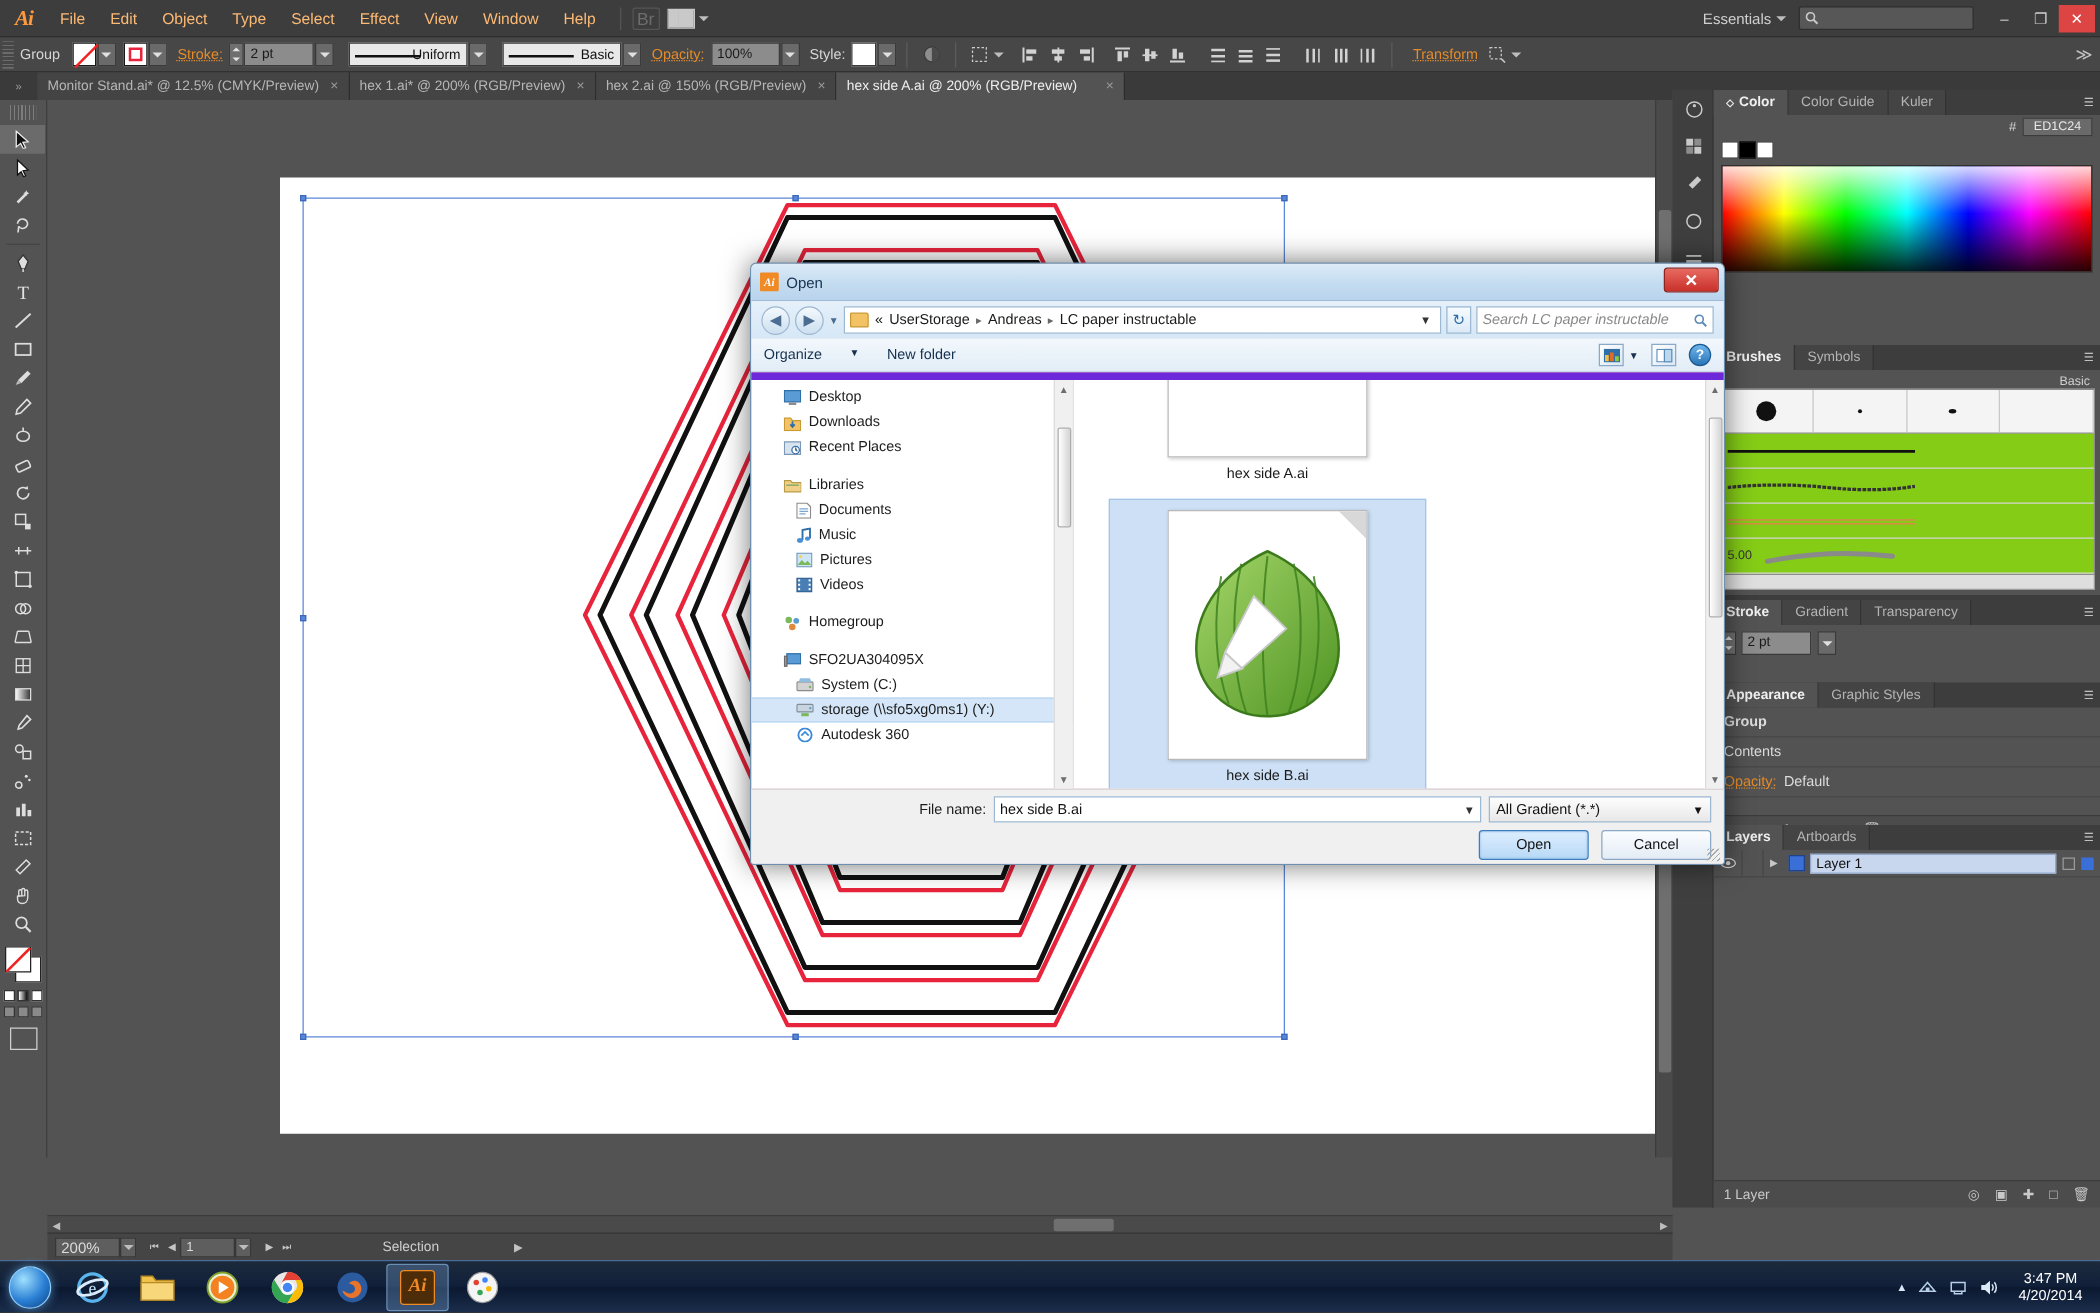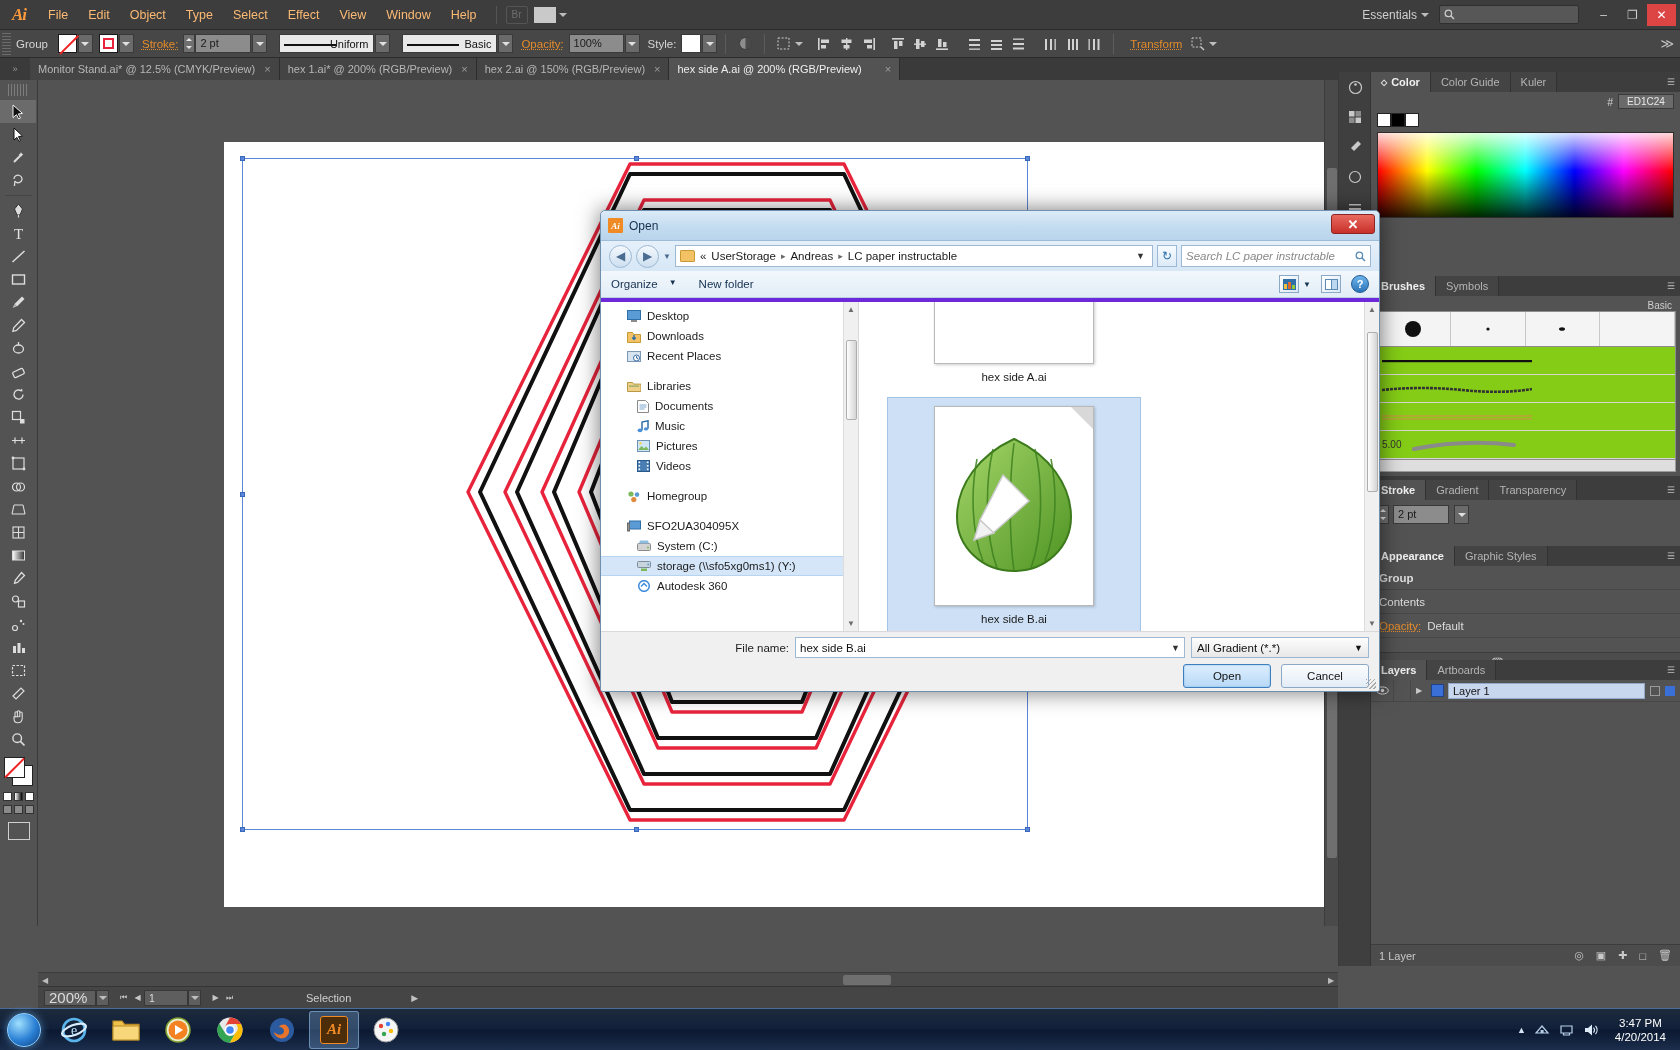--- a/index.html
+++ b/index.html
@@ -13,21 +13,21 @@
   
   .menubar { position:absolute; left:0; top:0; width:1680px; height:30px;
     background:#3d3d3d; display:flex; align-items:center;
     border-bottom:1px solid #2a2a2a; }
   .ai-logo { width:38px; height:30px; display:flex; align-items:center; justify-content:center;
     color:#ff9a3c; font-size:17px; font-weight:bold; letter-spacing:-1px; font-style:italic;
     font-family:"Liberation Serif", serif; }
   .menu-item { color:#fdba74; font-size:12.5px; padding:0 10px; height:30px;
     line-height:30px; cursor:default; }
   .menu-sep { width:1px; height:18px; background:#555; margin:0 9px; }
-  .br-btn { width:22px; height:18px; border:1px solid #555; color:#6d6d6d; font-size:10px;
+  .br-btn { width:22px; height:18px; border:1px solid #555; color:#6d6d6d; font-size:14px;
     display:flex; align-items:center; justify-content:center; border-radius:2px; }
   .ws-btn { margin-left:6px; display:flex; align-items:center; gap:3px; }
   .ws-sq { width:22px; height:16px; border:1.5px solid #c9c9c9; display:flex; }
   .ws-sq i { display:block; height:100%; }
   .ws-sq i:first-child { width:8px; background:#c9c9c9; border-right:1.5px solid #c9c9c9; }
   .ws-sq i:last-child { flex:1; background:#c9c9c9; }
   .menu-right { margin-left:auto; display:flex; align-items:center; padding-right:4px; }
   .ess-label { color:#d0d0d0; font-size:12px; padding-right:4px; }
   .caret { width:0;height:0;border-left:4px solid transparent;border-right:4px solid transparent;
     border-top:4px solid #bdbdbd; }
@@ -122,21 +122,21 @@
     background:#535353; }
   .scroll-h { position:absolute; left:0; bottom:22px; right:0; height:14px; background:#4a4a4a;
     border-top:1px solid #3c3c3c; }
   .scroll-h .thumb { position:absolute; left:805px; top:2px; width:48px; height:10px;
     background:#6f6f6f; border-radius:2px; }
   .scroll-arrow { position:absolute; width:14px;height:14px;background:#4a4a4a;
     display:flex;align-items:center;justify-content:center;color:#bdbdbd;font-size:8px; }
   .sb-row { position:absolute; left:0; bottom:0; right:0; height:22px; background:#454545;
     border-top:1px solid #353535; display:flex; align-items:center; gap:0; }
   .zoomfield { width:52px;height:16px;background:#5e5e5e;border:1px solid #373737;
-    color:#dcdcdc;font-size:15px;line-height:14px;padding-left:4px;margin-left:6px; }
+    color:#dcdcdc;font-size:12px;line-height:14px;padding-left:4px;margin-left:6px; }
   .sb-dd { width:13px;height:16px;background:#5e5e5e;border:1px solid #373737;
     display:flex;align-items:center;justify-content:center; }
   .nav-btns { display:flex; margin-left:8px; gap:1px; }
   .nav-btn { width:13px;height:16px;display:flex;align-items:center;justify-content:center;
     color:#c6c6c6;font-size:8px; }
   .pagefield { width:44px;height:16px;background:#5e5e5e;border:1px solid #373737;
     color:#dcdcdc;font-size:10.5px;line-height:14px;padding-left:4px; }
   .sb-status { color:#cfcfcf; font-size:11px; margin-left:70px; }
   .sb-caret { margin-left:60px; color:#c2c2c2; font-size:9px; }
   .scroll-v { position:absolute; right:342px; top:80px; bottom:82px; width:14px; background:#4a4a4a;
@@ -232,21 +232,21 @@
   .dlg-tools { position:absolute; left:0; top:60px; right:0; height:27px;
     background:linear-gradient(to bottom,#f2f7fc,#e2edf7); border-bottom:1px solid #b9cfe3;
     display:flex; align-items:center; padding:0 10px; gap:22px; font-size:11.5px; color:#15314f; }
   .tools-right { margin-left:auto; display:flex; align-items:center; gap:10px; }
   .viewic { width:20px;height:18px;border:1px solid #8aa9c6;background:linear-gradient(135deg,#fff,#dbe8f5);
     display:flex;align-items:center;justify-content:center; }
   .helpic { width:18px;height:18px;border-radius:50%;background:linear-gradient(to bottom,#6fb6ec,#2a74b8);
     border:1px solid #1e5a92;color:#fff;font-size:11px;font-weight:bold;
     display:flex;align-items:center;justify-content:center; }
   .dlg-body { position:absolute; left:0; top:87px; right:0; bottom:60px; display:flex;
-    background:#ec4899; border-top:4px solid #6d28d9; }
+    background:#ec4899; border-top:6px solid #6d28d9; }
   .navpane { width:258px; background:#fff; border-right:1px solid #d9d9d9;
     position:relative; overflow:hidden; }
   .navlist { padding-top:4px; }
   .nav-item { height:20px; display:flex; align-items:center; gap:6px; font-size:11.5px;
     color:#1c1c1c; padding-left:26px; }
   .nav-item.indent { padding-left:36px; }
   .nav-item.sel { background:#d4e6f8; border-top:1px solid #b7d5f0; border-bottom:1px solid #b7d5f0; }
   .nav-gap { height:10px; }
   .nav-scroll { position:absolute; right:0; top:0; bottom:0; width:15px; background:#f0f0f0;
     border-left:1px solid #dcdcdc; }
@@ -1001,21 +1001,21 @@
       <div class="searchfield">
         <span>Search LC paper instructable</span>
         <svg width="11" height="11" viewBox="0 0 11 11">
           <circle cx="4.4" cy="4.4" r="3.2" fill="none" stroke="#5b8ab5" stroke-width="1.3"></circle>
           <line x1="6.8" y1="6.8" x2="10" y2="10" stroke="#5b8ab5" stroke-width="1.5"></line>
         </svg>
       </div>
     </div>
 
     <div class="dlg-tools">
-      <div style="display:flex;align-items:flex-start;gap:11px">
+      <div style="display:flex;align-items:flex-start;gap:22px">
         <span>Organize</span>
         <span style="font-size:8px">▼</span>
       </div>
       <div>New folder</div>
       <div class="tools-right">
         <div style="display:flex;align-items:center;gap:4px">
           <div class="viewic">
             <svg width="13" height="11" viewBox="0 0 13 11">
                 <rect width="13" height="11" fill="#2f6fa8"></rect>
                 <rect x="1" y="5" width="3" height="5" fill="#f0c040"></rect>

